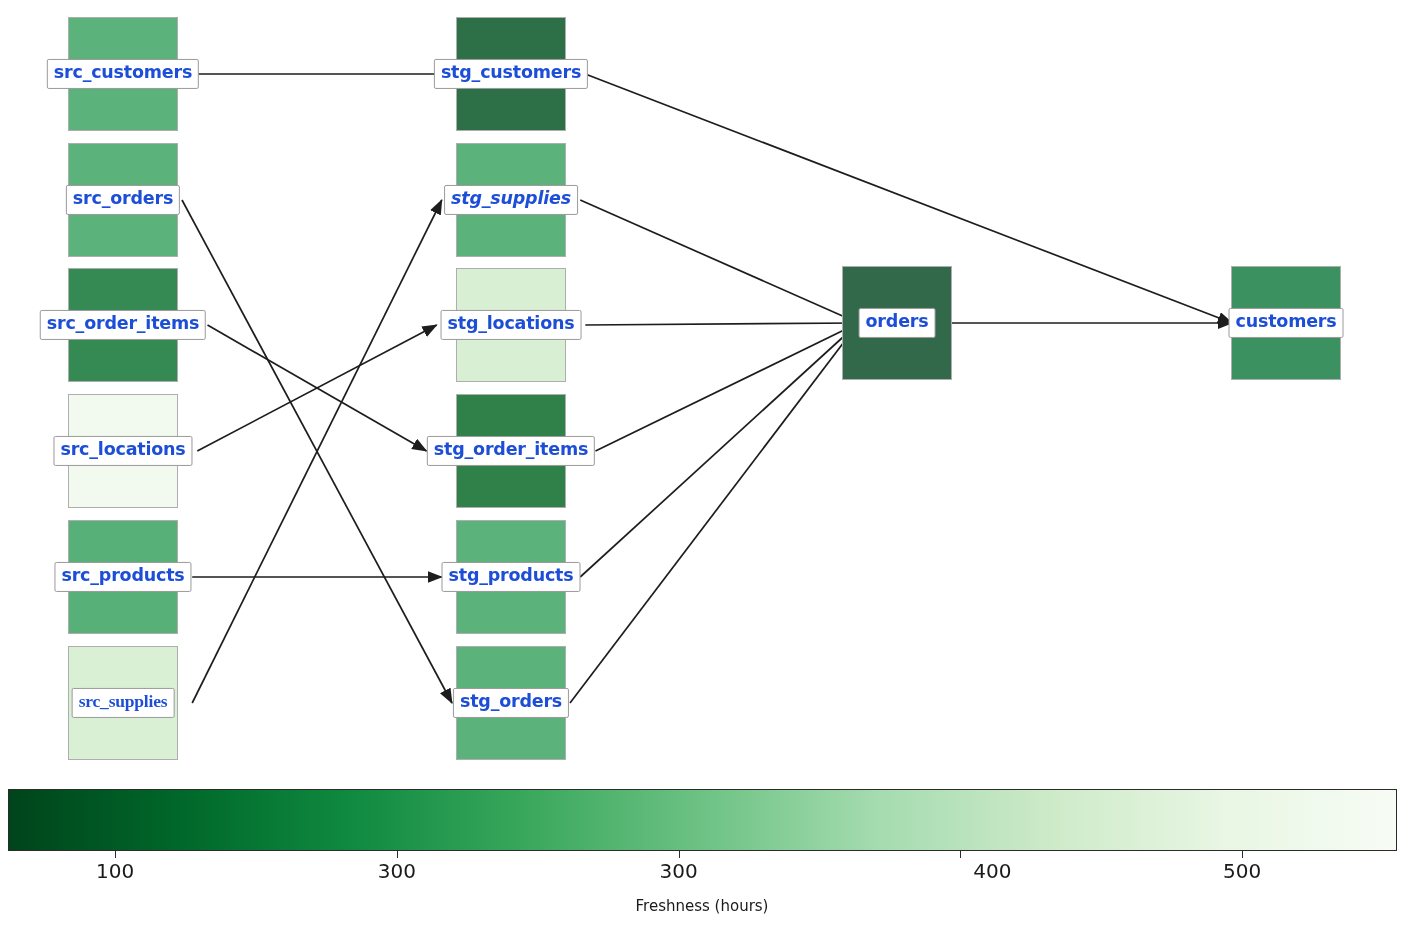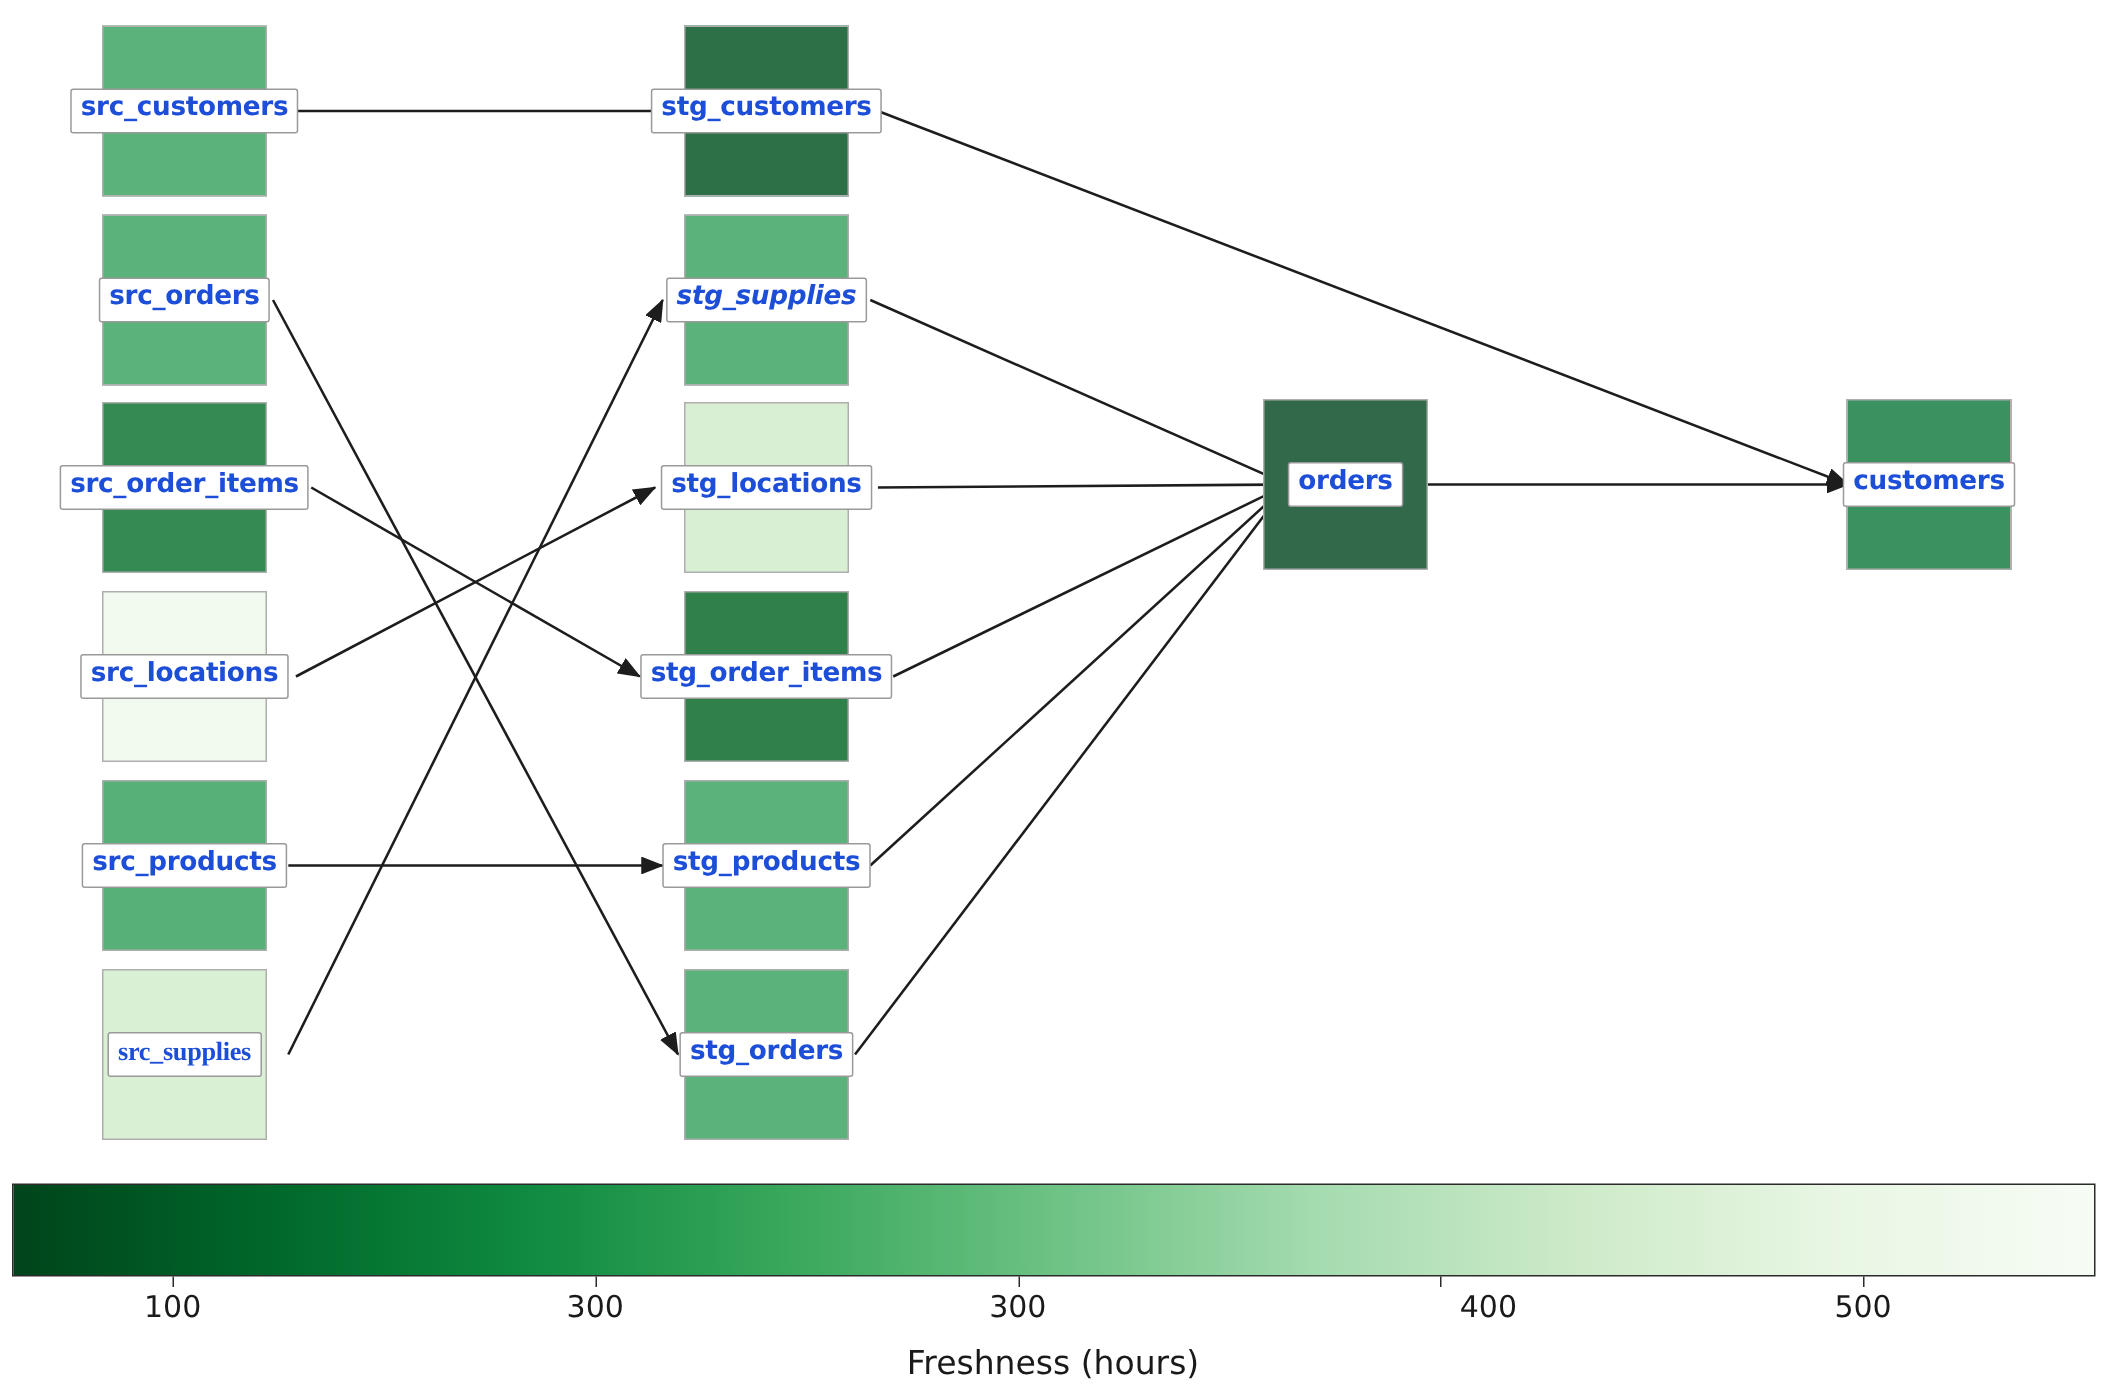--- a/index.html
+++ b/index.html
@@ -55,21 +55,21 @@
     position:absolute;
     top:70px;
     transform:translateX(-50%);
     font-size:20px;
     color:#1a1a1a;
   }
   #colorbar-title{
     position:absolute;
     left:702px; top:897px;
     transform:translateX(-50%);
-    font-size:22px;
+    font-size:15px;
     color:#1a1a1a;
     white-space:nowrap;
   }
 </style>
 </head>
 <body>
 
 <div id="canvas">
 
   <svg id="edges" viewBox="0 0 1410 926" xmlns="http://www.w3.org/2000/svg">

